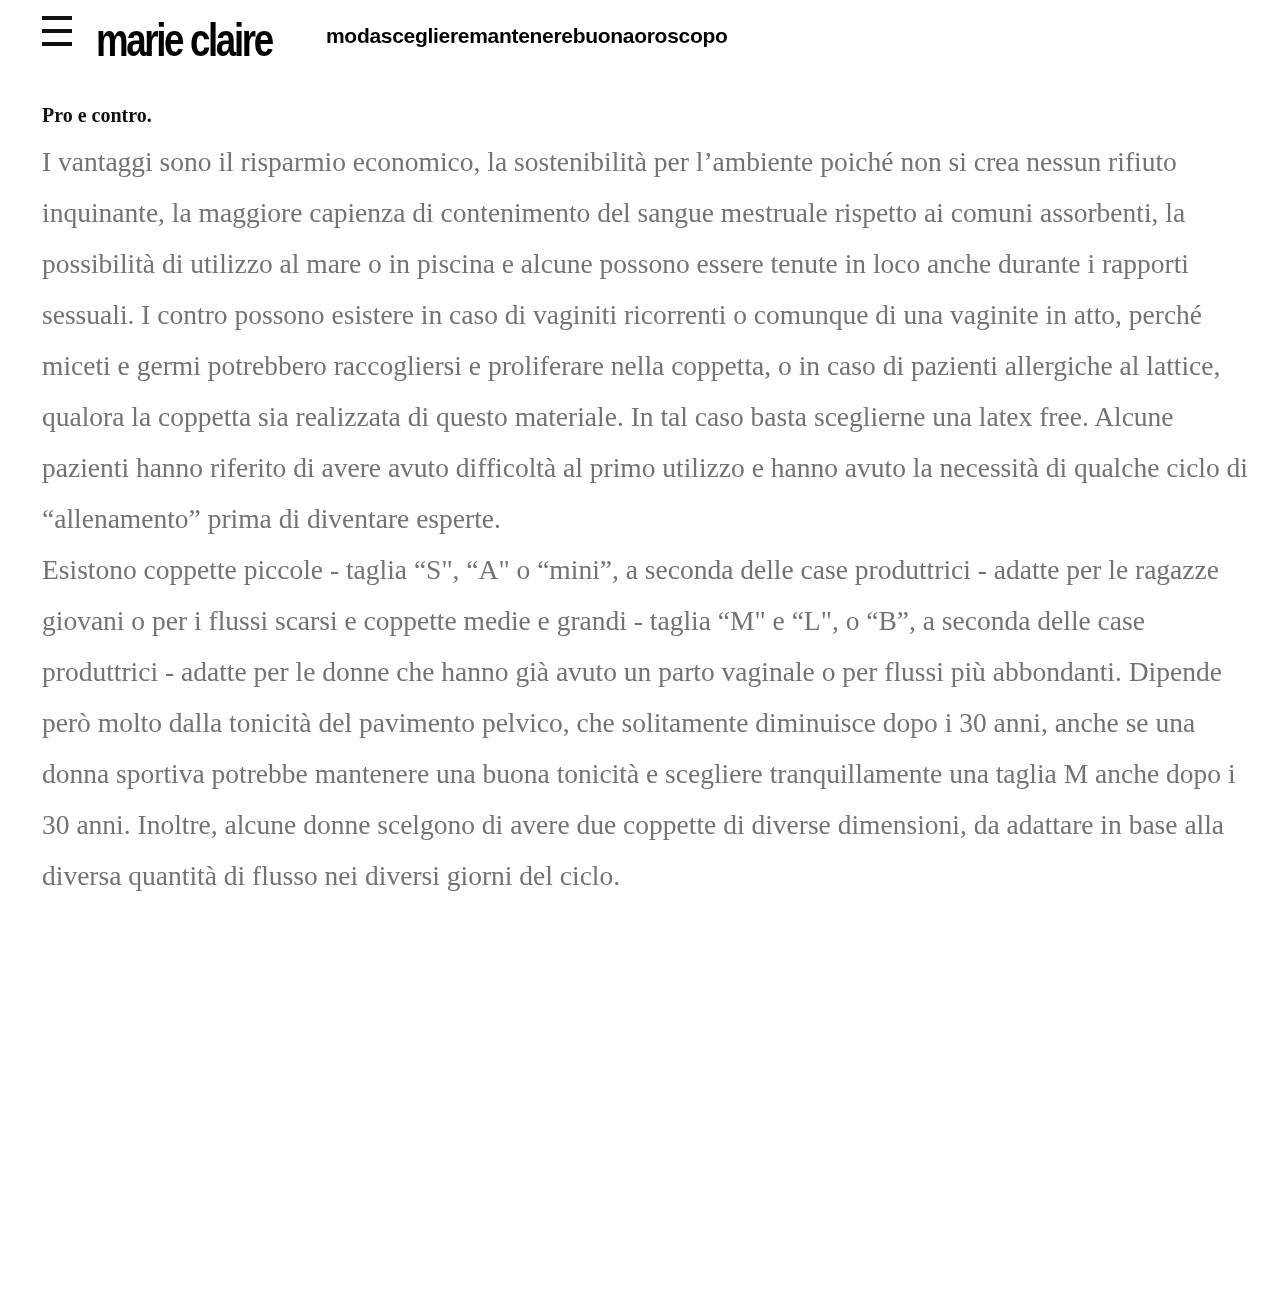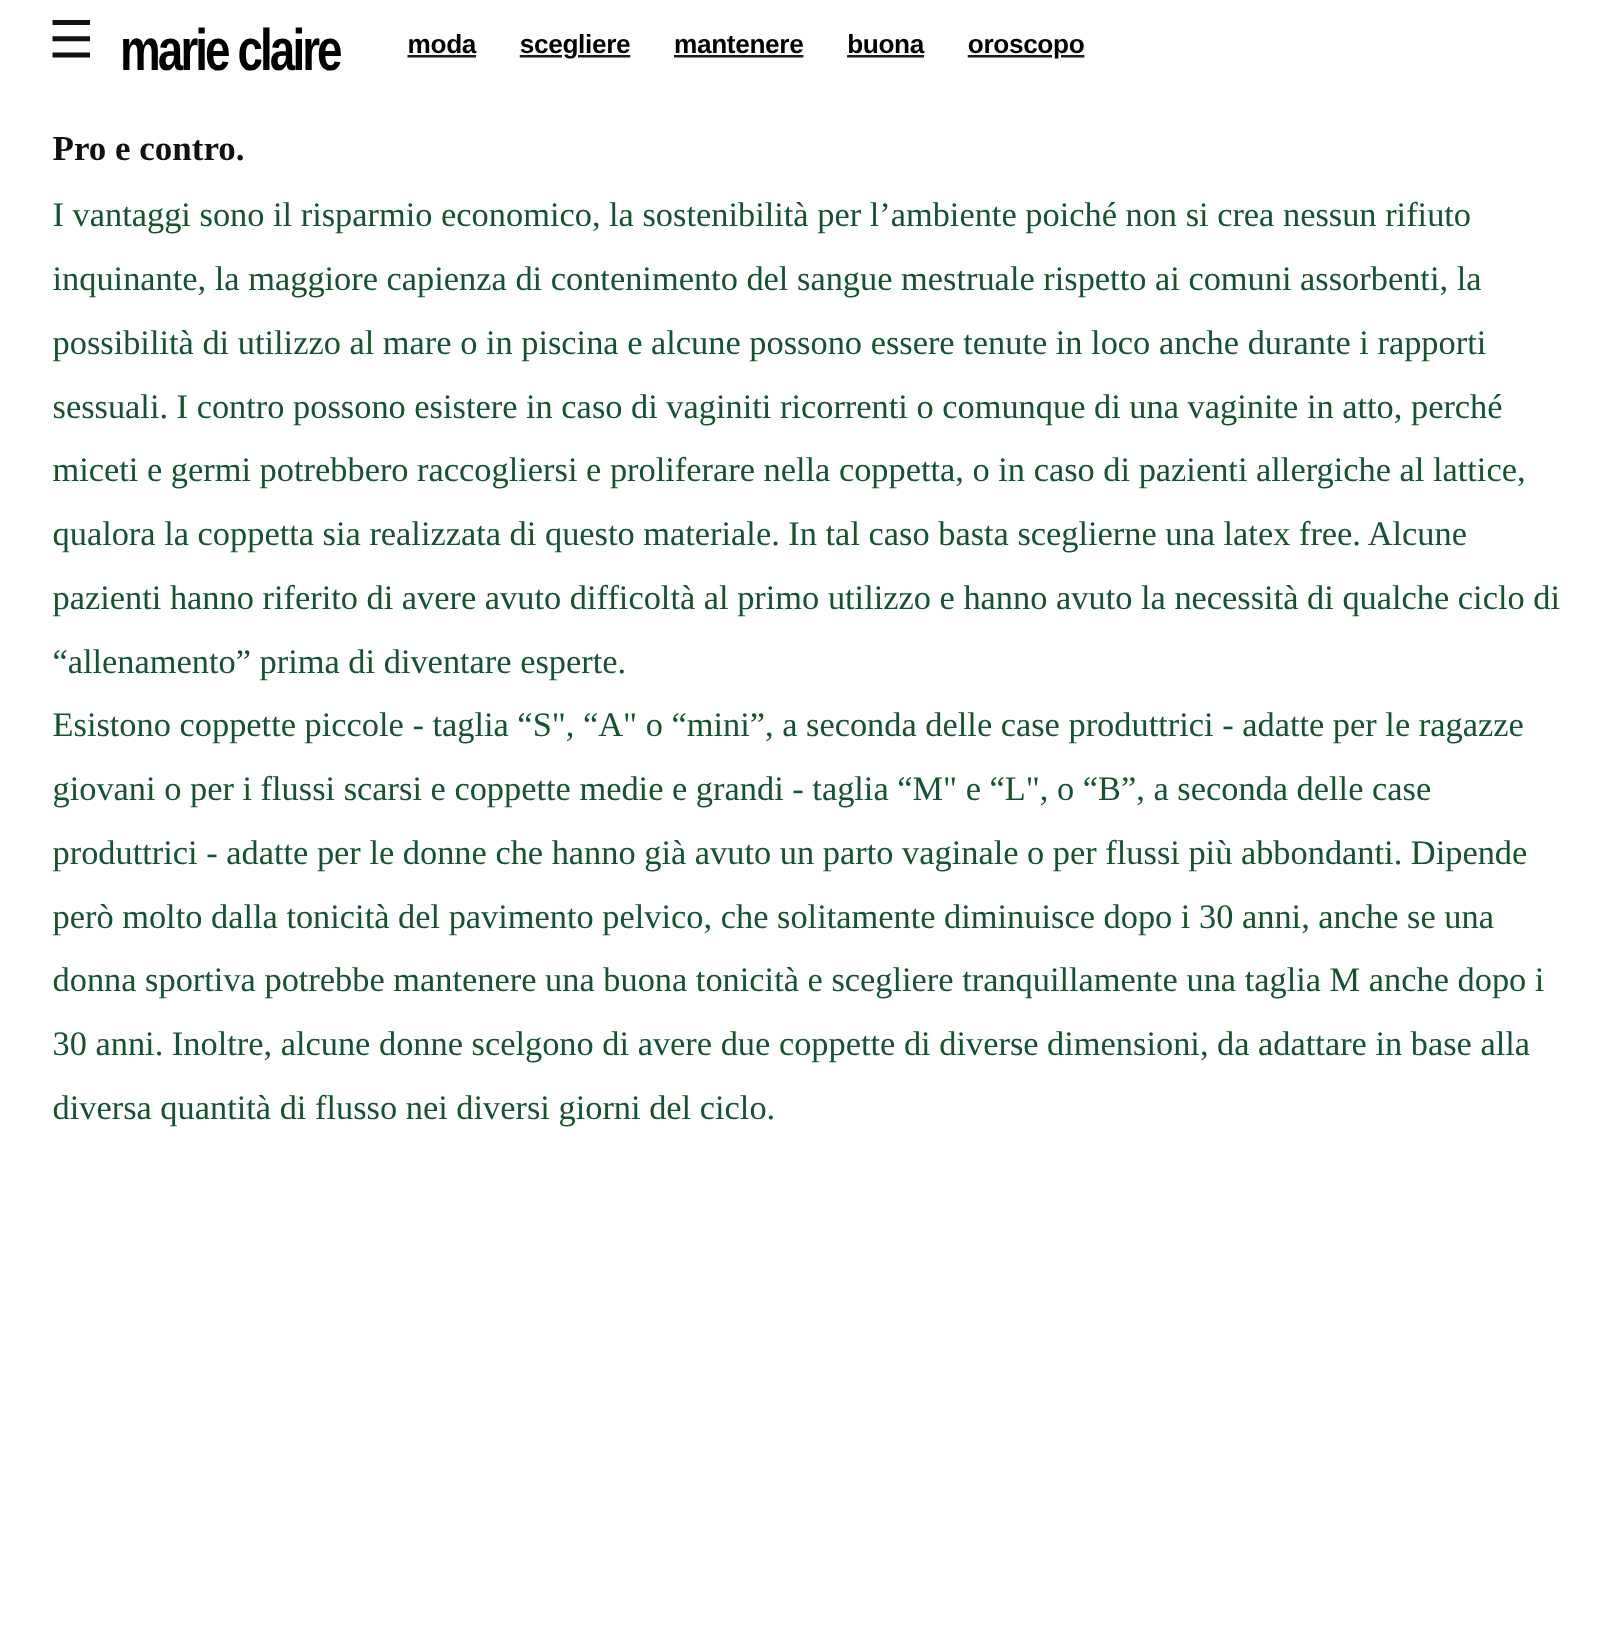--- a/index.html
+++ b/index.html
@@ -51,55 +51,53 @@
     letter-spacing: -3px;
     color: #000;
     white-space: nowrap;
     transform: scaleX(0.78);
     transform-origin: left center;
     line-height: 1;
   }
   .main-nav {
     margin-left: 32px;
     display: flex;
-    gap: 35px;
     align-items: center;
-    text-decoration: underline;
   }
   .nav-item {
     font-family: "Liberation Sans", sans-serif;
     font-weight: 700;
     font-size: 21px;
     letter-spacing: -0.3px;
     color: #000;
     text-decoration: none;
     cursor: pointer;
     white-space: nowrap;
   }
 
   
   .article {
     margin: 46px 20px 0 42px;
   }
   .article section { display: block; }
   .article h3 {
-    font-size: 28px;
+    font-size: 20px;
     font-weight: 700;
     color: #111;
     margin: 38px 0 8px 0;
     line-height: 1.3;
   }
   .article section:first-child h3 {
     margin-top: 0;
   }
   .article p {
     font-size: 27.5px;
     line-height: 51px;
     margin: 0;
-    color: #14532d;
+    color: #737373;
     letter-spacing: 0;
   }
 </style>
 </head>
 <body>
 
 <header class="site-header">
   <div class="hamburger">
     <span></span>
     <span></span>

